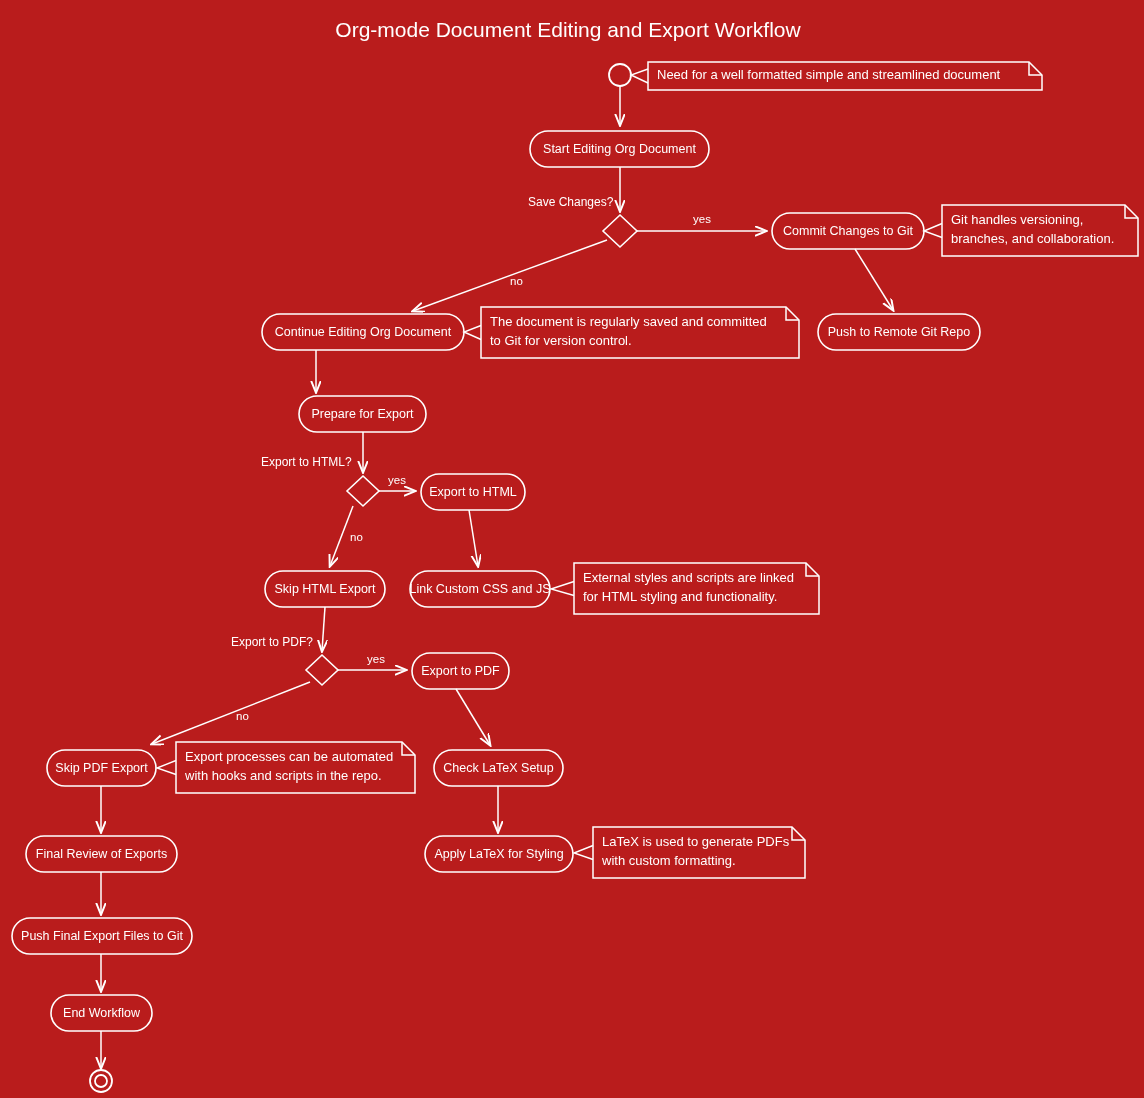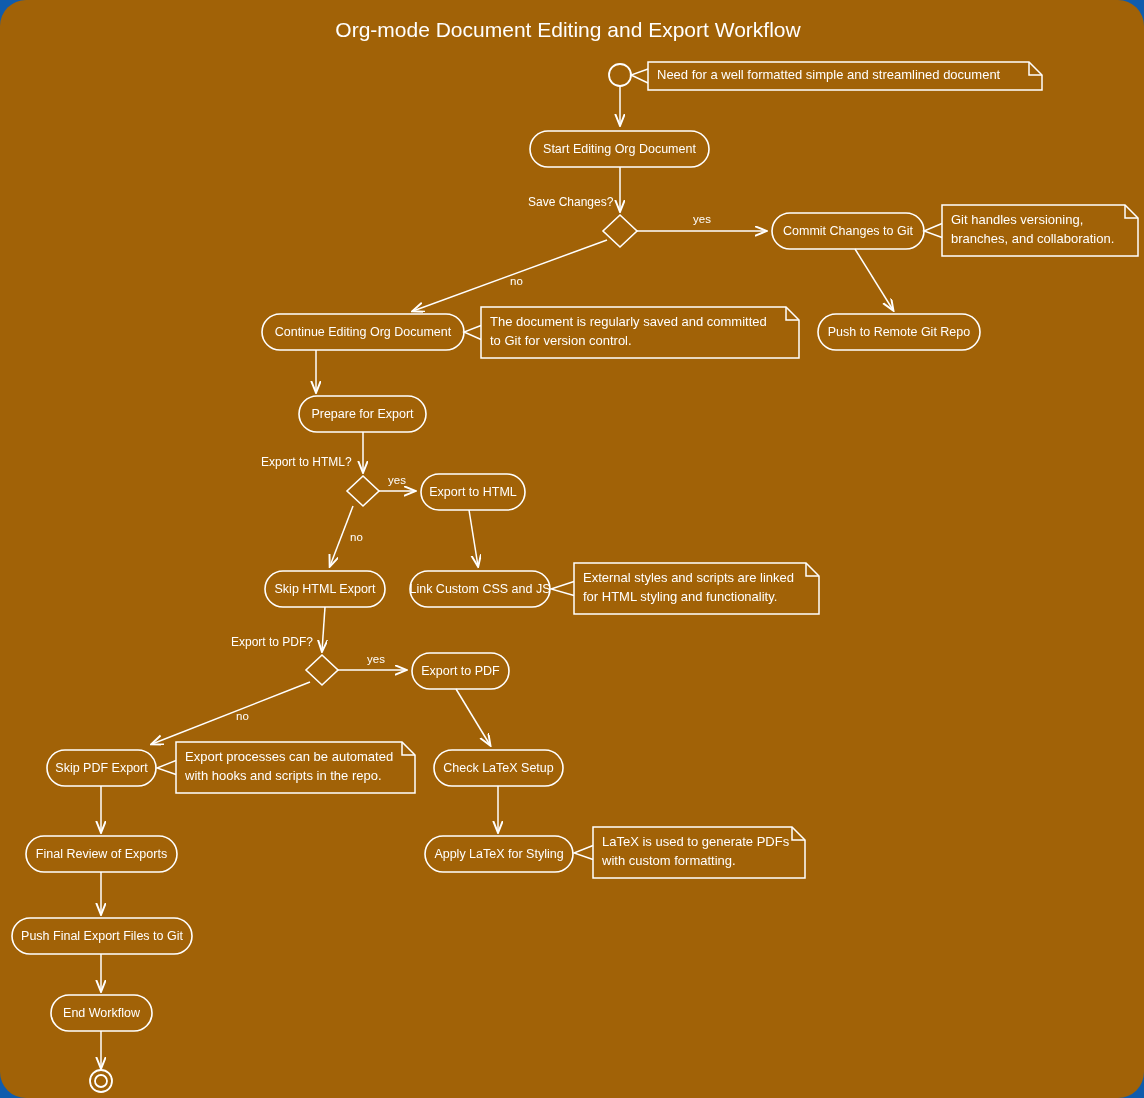--- a/index.html
+++ b/index.html
@@ -4,24 +4,23 @@
 <style>
   html, body {
     margin: 0;
     padding: 0;
     background: #0f5cad;
   }
   #canvas {
     position: relative;
     width: 1144px;
     height: 1098px;
-    background: #a16207;
+    background: #b91c1c;
     font-family: "Liberation Sans", sans-serif;
     overflow: hidden;
-    border-radius: 26px;
   }
   svg#diagram {
     position: absolute;
     left: 0;
     top: 0;
     width: 1144px;
     height: 1098px;
     display: block;
   }
   .title-text {

